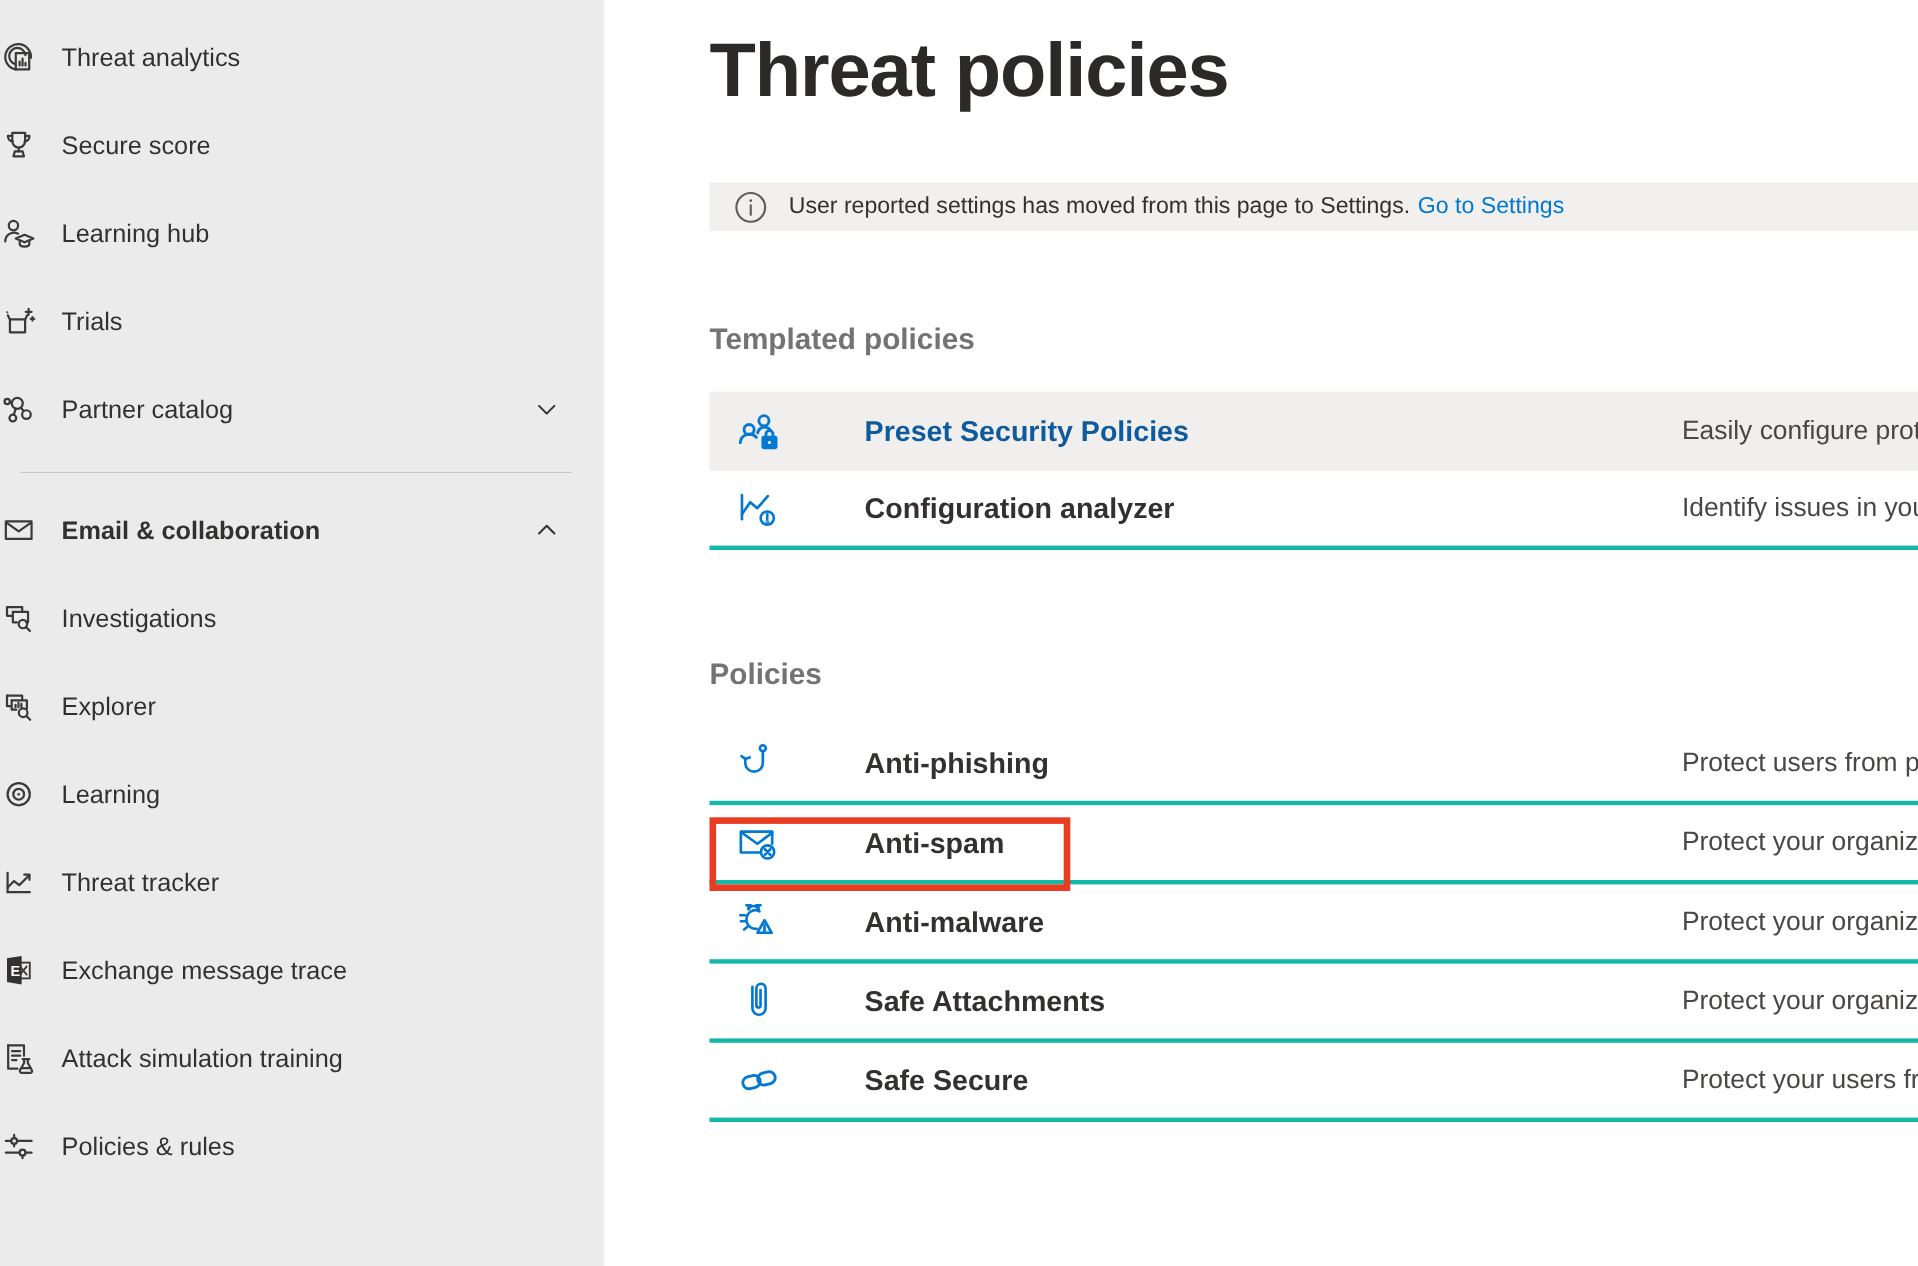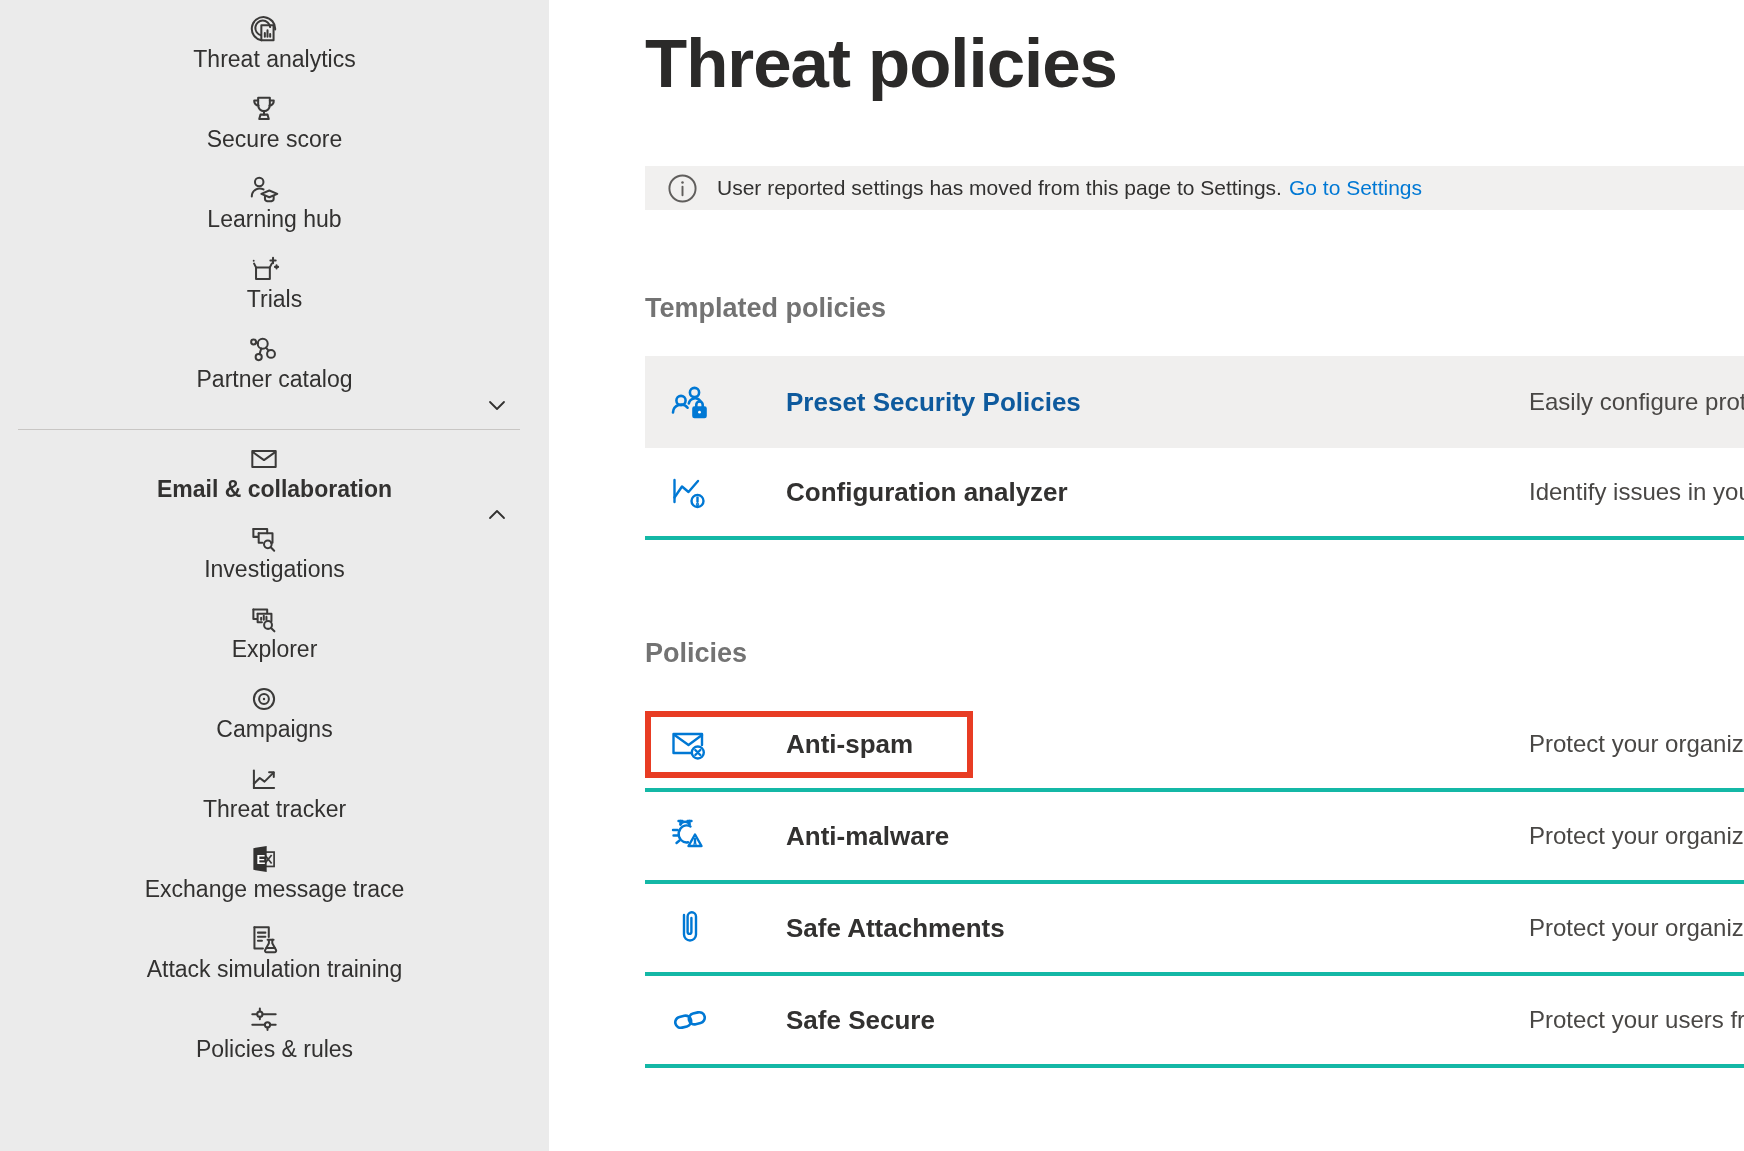--- a/index.html
+++ b/index.html
@@ -3,39 +3,39 @@
 <meta charset="utf-8">
 <style>
   html,body{margin:0;padding:0;}
   body{
     width:1744px;height:1151px;overflow:hidden;display:flex;
     background:#ffffff;font-family:"Liberation Sans", sans-serif;
     -webkit-font-smoothing:antialiased;color:#323130;
   }
   
   .sidebar{width:549px;min-width:549px;height:100%;background:#ebebeb;padding-top:12px;box-sizing:border-box;}
-  .nav-item{height:80px;display:flex;align-items:center;font-size:23px;color:#323130;cursor:pointer;flex-direction:column;}
+  .nav-item{height:80px;display:flex;align-items:center;font-size:23px;color:#323130;cursor:pointer;}
   .nav-item .nav-icon{width:34px;height:34px;margin-right:22px;flex:none;}
   .nav-item .nav-icon svg{width:34px;height:34px;display:block;}
   .nav-item.emphasis .nav-label{font-weight:700;}
   .nav-chevron{margin-left:auto;margin-right:40px;display:flex;}
   .nav-divider{height:1px;background:#c8c6c4;margin:17px 29px 12px 18px;}
   
   .main{flex:1;position:relative;overflow:hidden;}
   .page-title{margin:26px 0 0 96px;font-size:69px;line-height:76px;font-weight:700;color:#2b2a29;letter-spacing:-1px;}
   .banner{margin:64px 0 0 96px;height:44px;background:#f1f0ef;display:flex;align-items:center;padding-left:22px;box-sizing:border-box;}
   .banner-icon{display:flex;flex:none;}
   .banner-text{font-size:21px;color:#323130;margin-left:19px;white-space:nowrap;}
   .banner-link{font-size:21px;color:#0078d4;margin-left:7px;text-decoration:none;white-space:nowrap;cursor:pointer;}
   .section-heading{margin-left:96px;font-size:27px;line-height:36px;font-weight:700;color:#737373;}
   .heading-templated{margin-top:80px;}
   .heading-policies{margin-top:95px;}
   .rows{margin-left:96px;margin-top:30px;}
   .rows.policy-rows{margin-top:29px;}
-  .row{height:92px;display:flex;align-items:center;position:relative;box-sizing:border-box;cursor:pointer;}
+  .row{height:72px;display:flex;align-items:center;position:relative;box-sizing:border-box;cursor:pointer;}
   .row.bordered{border-bottom:4px solid #14b8a6;}
   .row.highlight{background:#f0efee;}
   .row-icon{margin-left:23px;width:44px;height:44px;flex:none;}
   .row-icon svg{width:44px;height:44px;display:block;}
   .row-title{margin-left:74px;font-size:26px;font-weight:600;color:#323130;white-space:nowrap;}
   .row-title.link-blue{color:#0e5a9d;}
   .row-desc{position:absolute;left:884px;top:50%;transform:translateY(-50%);font-size:24px;color:#494745;white-space:nowrap;}
   .annotation-box{position:absolute;left:0;top:11px;width:328px;height:67px;border:6px solid #e83c23;box-sizing:border-box;pointer-events:none;z-index:3;}
 </style>
 </head>
@@ -161,21 +161,21 @@
 
 
   <div class="nav-item">
     <span class="nav-icon">
       <svg viewBox="0 0 32 32" fill="none" stroke="#3b3a39" stroke-width="1.9">
         <circle cx="16" cy="16" r="9.5"></circle>
         <circle cx="16" cy="16" r="4.6"></circle>
         <circle cx="16" cy="16" r="1.1" fill="#3b3a39" stroke="none"></circle>
       </svg>
     </span>
-    <span class="nav-label">Campaigns</span>
+    <span class="nav-label">Learning</span>
   </div>
 
   <div class="nav-item">
     <span class="nav-icon">
       <svg viewBox="0 0 32 32" fill="none" stroke="#3b3a39" stroke-width="1.9" stroke-linecap="round" stroke-linejoin="round">
         <path d="M6.5 8 v16.5"></path>
         <path d="M6.5 24.5 h19"></path>
         <path d="M6.5 20.5 l5.5 -5.5 4.5 3.5 8.5 -8.5"></path>
         <path d="M20.8 9.6 h4.4 v4.4"></path>
       </svg>
@@ -274,20 +274,32 @@
       <span class="row-title">Configuration analyzer</span>
       <span class="row-desc">Identify issues in you</span>
     </div>
 
   </div>
 
   <h2 class="section-heading heading-policies">Policies</h2>
 
   <div class="rows policy-rows">
 
+    <div class="row bordered">
+      <span class="row-icon">
+        <svg viewBox="0 0 44 44" fill="none" stroke="#0078d4" stroke-width="2.4" stroke-linecap="round" stroke-linejoin="round">
+          <circle cx="25.5" cy="8.2" r="2.7"></circle>
+          <path d="M25.5 11 V21.5 a8 8 0 0 1 -16 0 v-3.6"></path>
+          <path d="M9.5 17.9 l-3.4 -2.5"></path>
+          <path d="M9.5 17.9 l4 -1.3"></path>
+        </svg>
+      </span>
+      <span class="row-title">Anti-phishing</span>
+      <span class="row-desc">Protect users from p</span>
+    </div>
 
     <div class="row bordered">
       <div class="annotation-box"></div>
       <span class="row-icon">
         <svg viewBox="0 0 44 44" fill="none" stroke="#0078d4" stroke-width="2.4" stroke-linecap="round" stroke-linejoin="round">
           <path d="M5.5 12 h28.5 v11 M5.5 12 v19 h17.5"></path>
           <path d="M6.5 13 l14 10 13.5 -10"></path>
           <circle cx="29.8" cy="30.5" r="6" fill="#ffffff"></circle>
           <path d="M27.3 28 l5 5 M32.3 28 l-5 5"></path>
         </svg>

